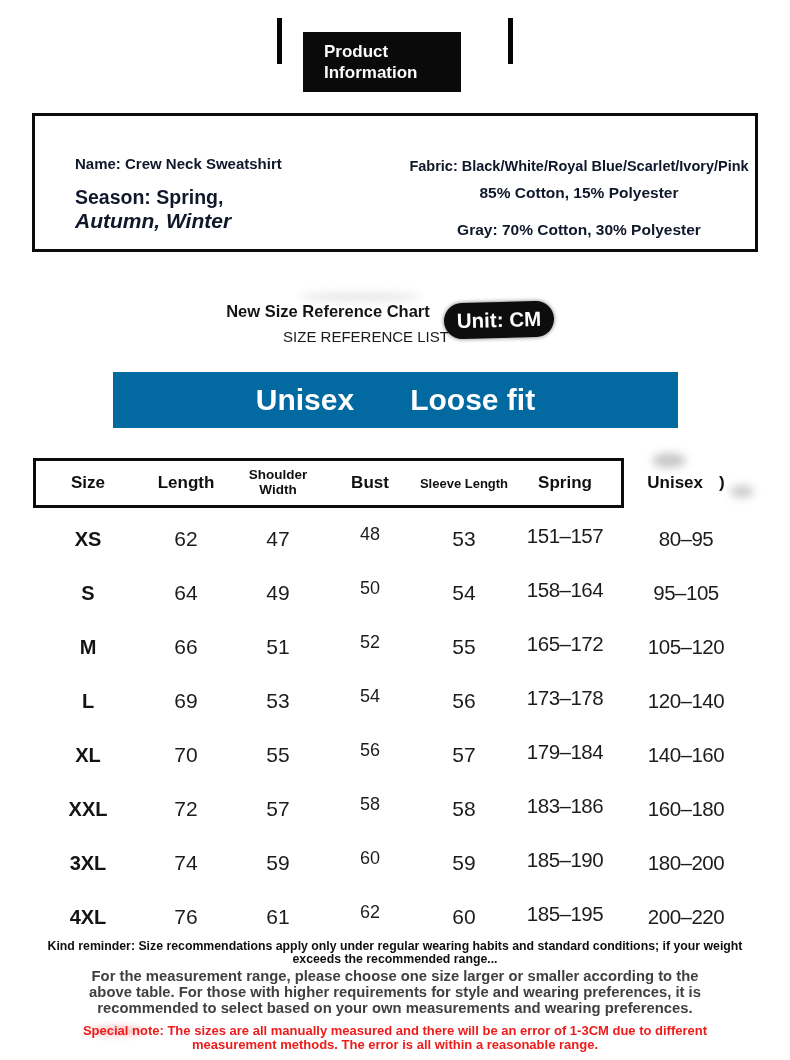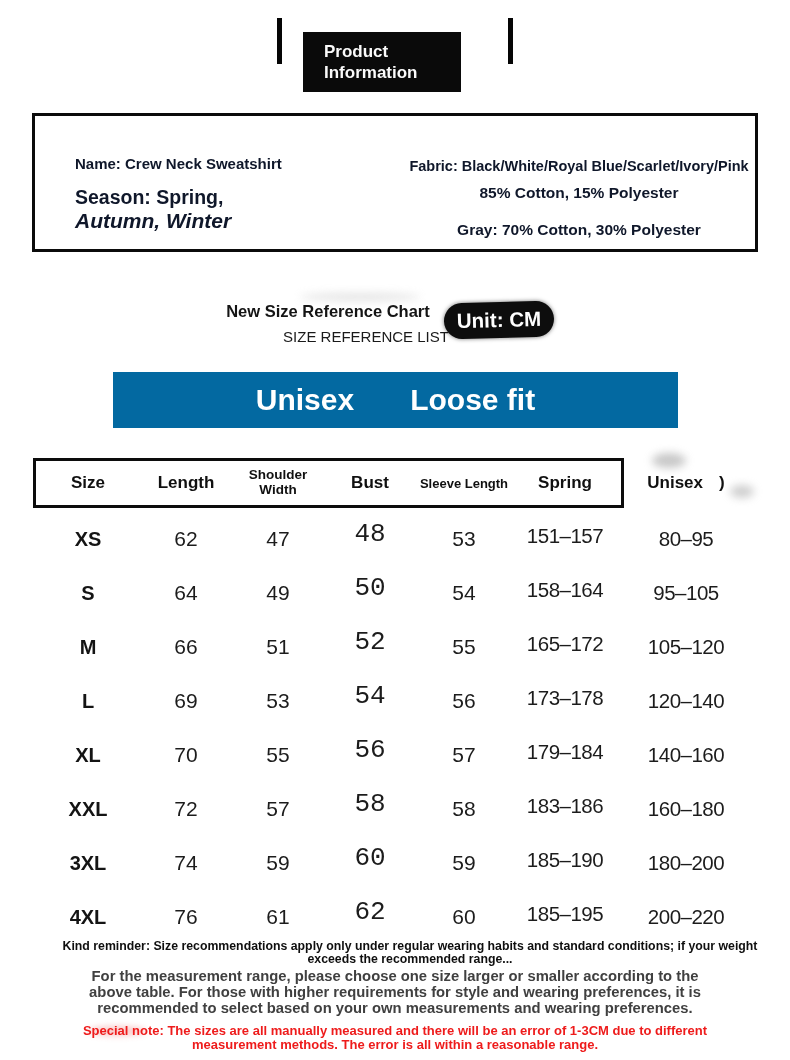--- a/index.html
+++ b/index.html
@@ -44,27 +44,27 @@
          box-sizing:border-box;display:grid;grid-template-columns:104px 92px 92px 92px 96px 106px 136px;
          align-items:center;justify-items:center;background:#fff;}
   .th{font-weight:700;color:#101010;font-size:17px;}
   .th-shoulder{font-size:13.5px;line-height:1.08;text-align:center;width:64px;}
   .th-sleeve{font-size:13px;white-space:nowrap;}
   .th-weight-wrap{display:flex;align-items:center;gap:16px;}
   .tbody{position:absolute;left:36px;top:512px;width:718px;}
   .trow{display:grid;grid-template-columns:104px 92px 92px 92px 96px 106px 136px;height:54px;
         align-items:center;justify-items:center;font-size:21px;color:#1c1c1c;}
   .c-size{font-weight:600;font-size:20px;color:#141414;}
-  .c-bust{transform:translateY(-5px);font-size:26px;font-family:Liberation Mono, monospace;}
+  .c-bust{transform:translateY(-5px);font-size:18px;}
   .c-height{transform:translateY(-3px);}
   .c-range{font-size:20.5px;letter-spacing:-0.5px;}
 
   
   .note-kind{position:absolute;left:42px;top:940px;width:706px;text-align:center;white-space:pre-line;
-             font-size:12.3px;font-weight:700;color:#0f0f0f;line-height:1.06;margin-left:15px;}
+             font-size:12.3px;font-weight:700;color:#0f0f0f;line-height:1.06;}
   .note-advice{position:absolute;left:65px;top:969px;width:660px;text-align:center;white-space:pre-line;
                font-size:14.8px;font-weight:700;color:#404040;line-height:1.07;}
   .note-special{position:absolute;left:45px;top:1024px;width:700px;text-align:center;white-space:pre-line;
                 font-size:13px;font-weight:700;color:#ee1b1b;line-height:1.1;}
 
   
   .smudge{position:absolute;border-radius:50%;pointer-events:none;}
   .sm1{left:652px;top:453px;width:34px;height:15px;background:#9a9a9a;filter:blur(4px);opacity:.55;}
   .sm2{left:730px;top:485px;width:24px;height:13px;background:#9f9f9f;filter:blur(4px);opacity:.5;}
   .sm3{left:88px;top:1026px;width:58px;height:10px;background:#f08a8a;filter:blur(3px);opacity:.45;}

